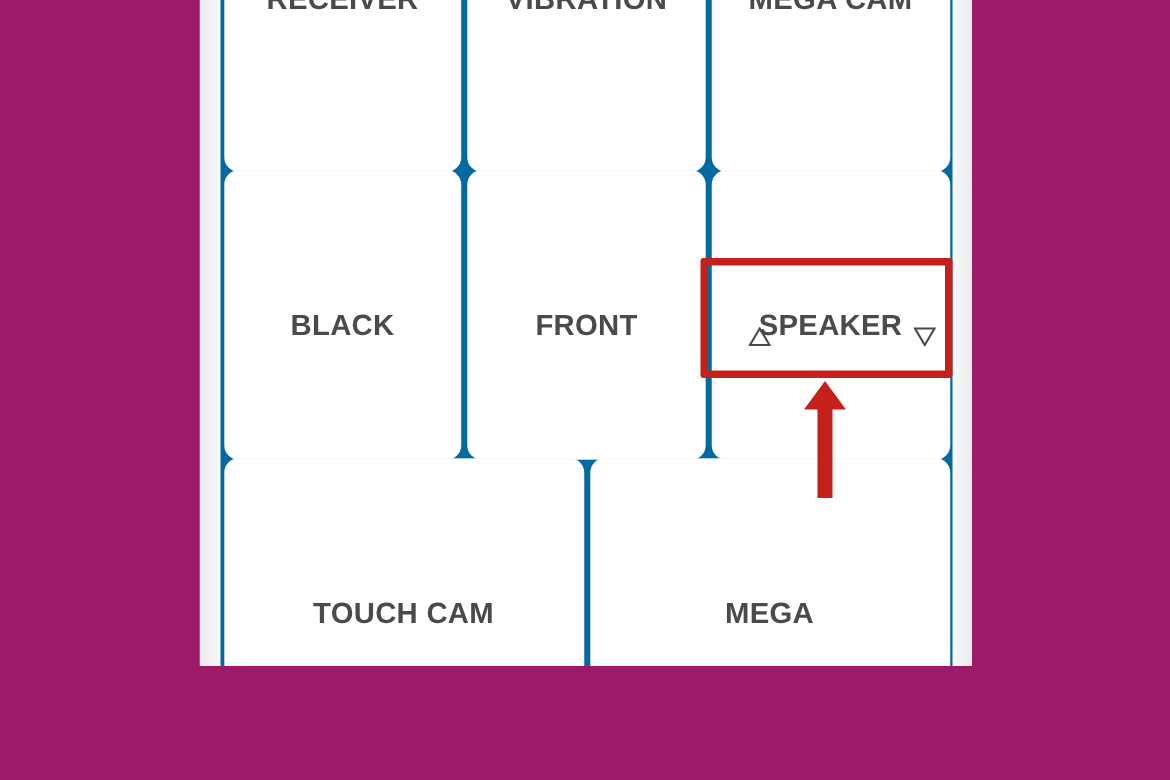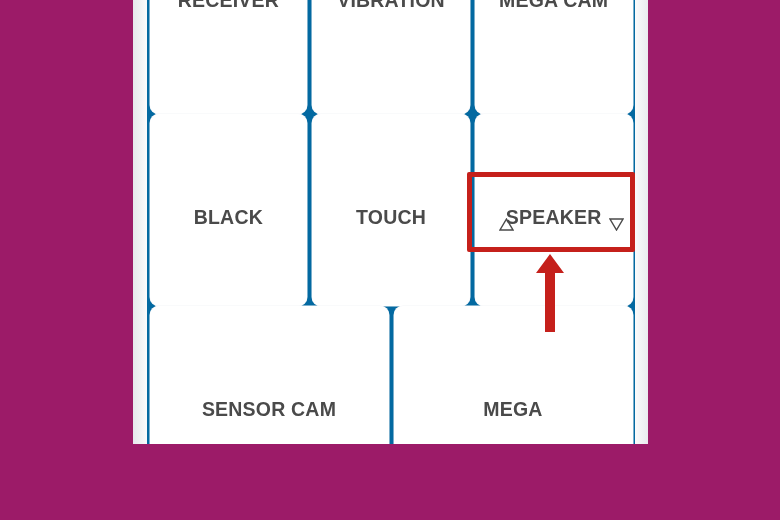--- a/index.html
+++ b/index.html
@@ -161,42 +161,42 @@
         <div class="grid-cell">
           <div class="cell-label">MEGA CAM</div>
         </div>
       </div>
 
       <div class="grid-row row-1">
         <div class="grid-cell">
           <div class="cell-label">BLACK</div>
         </div>
         <div class="grid-cell">
-          <div class="cell-label">TOUCH</div>
+          <div class="cell-label">FRONT</div>
         </div>
         <div class="grid-cell">
           <div class="cell-label with-markers">
             <span class="tri">
               <svg width="15" height="13" viewBox="0 0 15 13">
                 <polygon points="7.5,1 14,12 1,12" fill="none" stroke="#4a4a4a" stroke-width="1.4"></polygon>
               </svg>
             </span>
             <span>SPEAKER</span>
             <span class="tri">
               <svg width="15" height="13" viewBox="0 0 15 13">
                 <polygon points="1,1 14,1 7.5,12" fill="none" stroke="#4a4a4a" stroke-width="1.4"></polygon>
               </svg>
             </span>
           </div>
         </div>
       </div>
 
       <div class="grid-row row-2">
         <div class="grid-cell">
-          <div class="cell-label">SENSOR CAM</div>
+          <div class="cell-label">TOUCH CAM</div>
         </div>
         <div class="grid-cell">
           <div class="cell-label">MEGA</div>
         </div>
       </div>
 
       <div class="grid-row row-3">
         <div class="grid-cell">
           <div class="cell-label"></div>
         </div>

